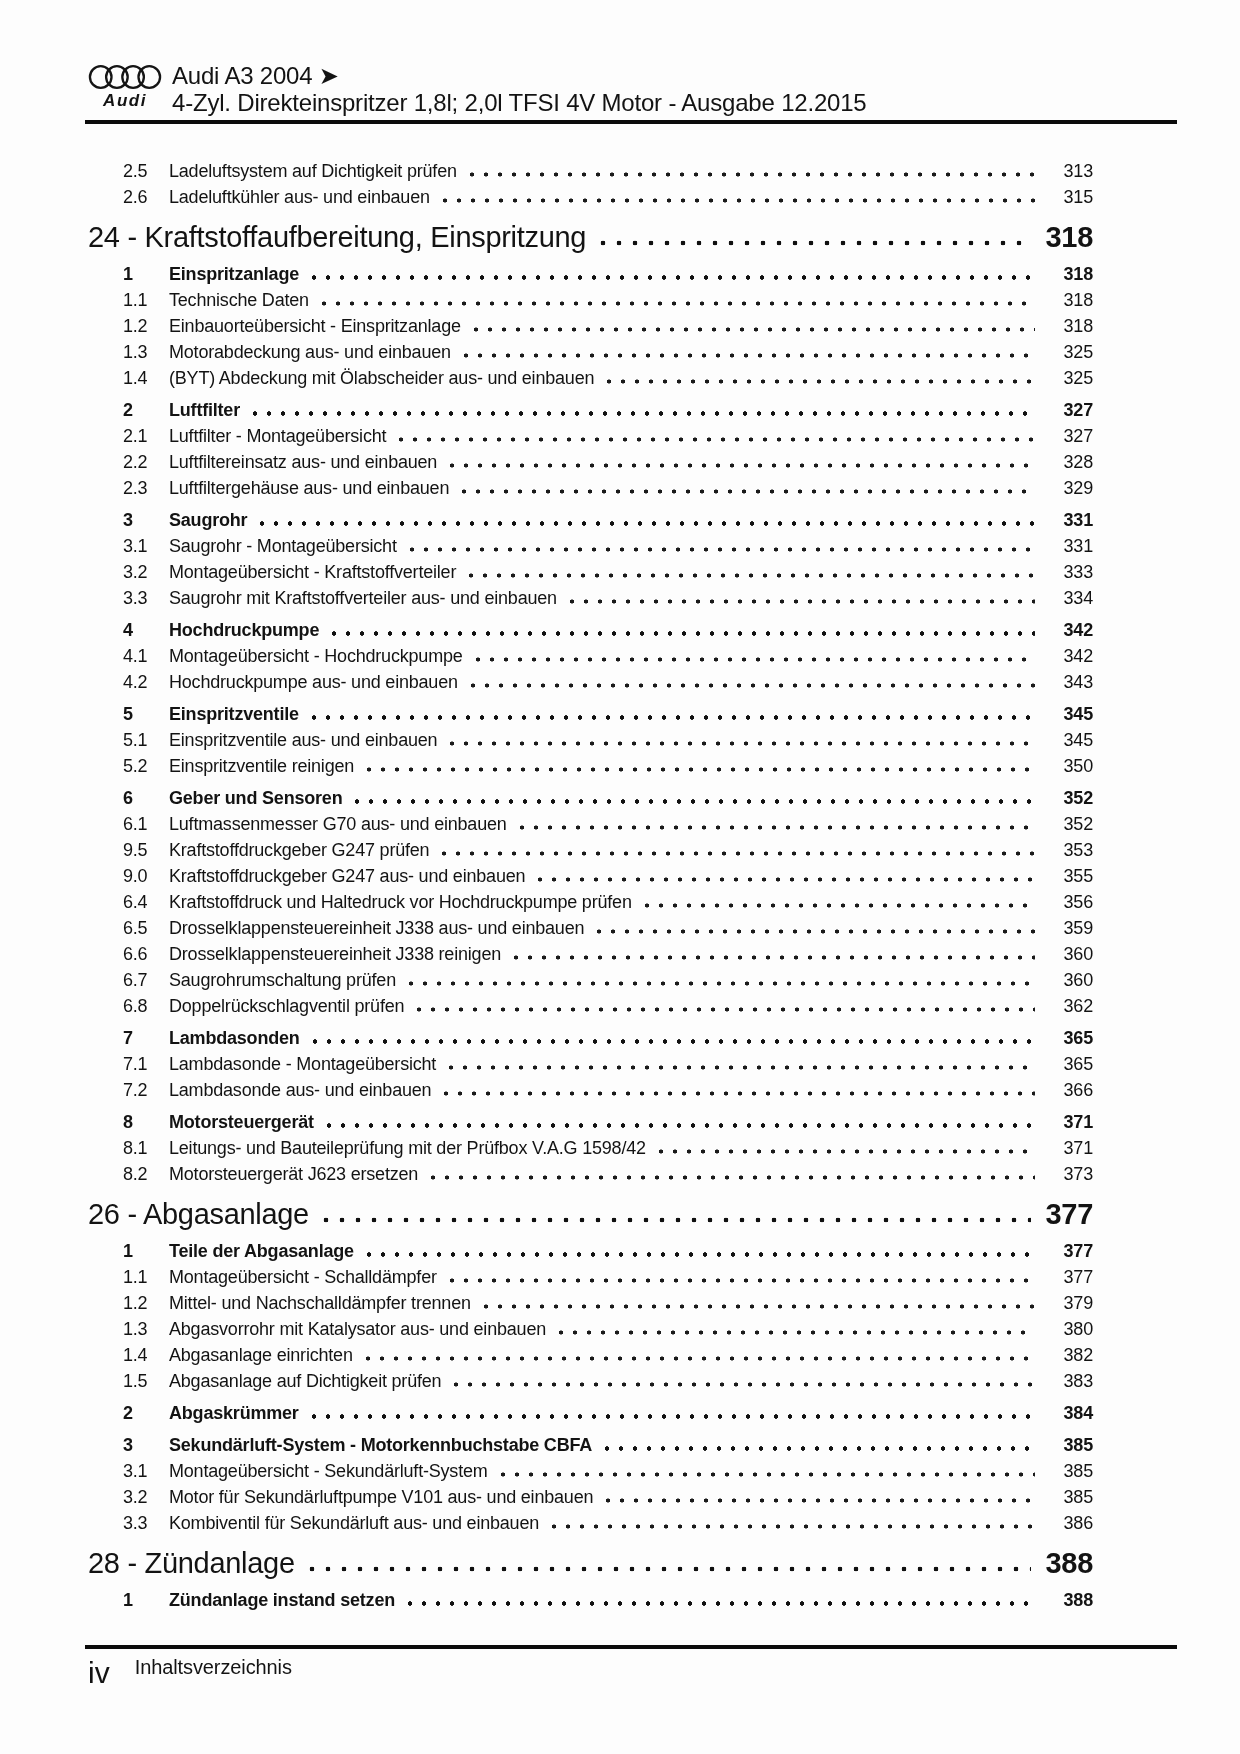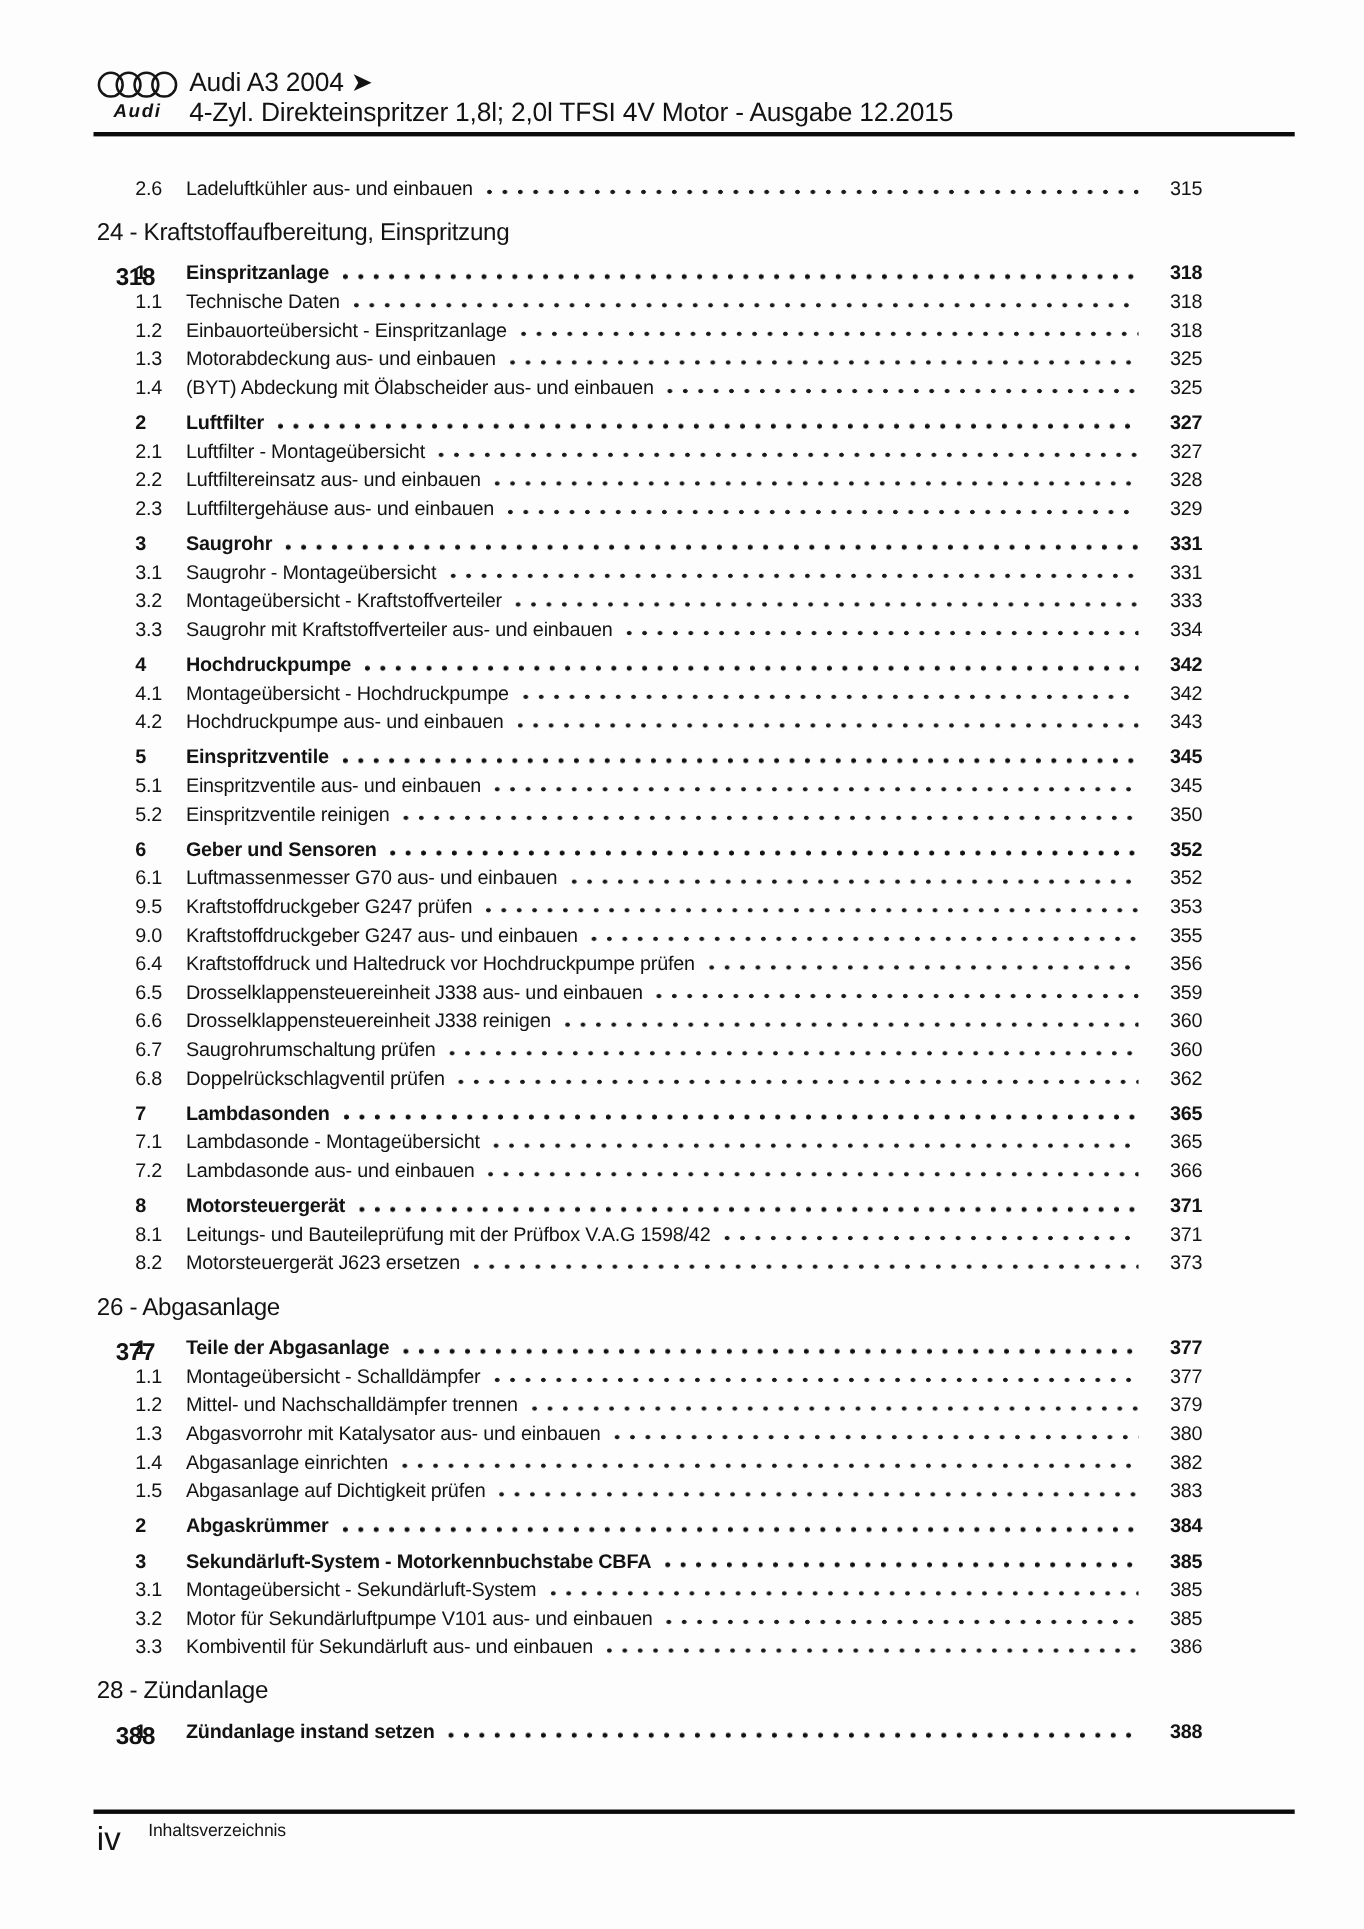--- a/index.html
+++ b/index.html
@@ -28,31 +28,31 @@
     background-image:radial-gradient(circle at 3px 3.5px, #1a1a1a 1.8px, transparent 2.3px);
     background-size:14px 7px; background-repeat:repeat-x;
   }
   .entry { height:26px; line-height:26px; font-size:18px; letter-spacing:-0.2px; }
   .entry .e-num { flex:none; width:46px; margin-left:38px; }
   .entry .e-title { flex:none; white-space:nowrap; }
   .entry .e-page { flex:none; width:48px; text-align:right; }
   .entry.bold { font-weight:700; margin-top:6px; }
   .entry.bold .leader { background-image:radial-gradient(circle at 3px 3.5px, #111 2px, transparent 2.5px); }
 
-  .chapter { height:34px; line-height:34px; font-size:22px; letter-spacing:-0.3px; margin-top:10px; margin-bottom:7px;flex-direction:column; }
+  .chapter { height:34px; line-height:34px; font-size:29px; letter-spacing:-0.3px; margin-top:10px; margin-bottom:7px; }
   .chapter .c-title { flex:none; padding-left:3px; white-space:nowrap; }
   .chapter .leader { height:8px; margin:0 6px 7px 14px;
     background-image:radial-gradient(circle at 3px 4px, #101010 2.1px, transparent 2.6px);
     background-size:16px 8px; }
   .chapter .c-page { flex:none; width:56px; text-align:right; font-weight:700; }
 
   
   .footer { position:absolute; left:88px; top:1656px; display:flex; align-items:flex-start; gap:25px; }
   .footer .roman { font-size:30px; line-height:34px; }
-  .footer .label { font-size:16px; letter-spacing:-0.1px; }
+  .footer .label { font-size:20px; letter-spacing:-0.1px; }
 </style>
 </head>
 <body>
 
 <div class="page">
 
   <div class="logo-block">
     <span>
       <svg width="74" height="26" viewBox="0 0 96 33" aria-hidden="true">
         <g fill="none" stroke="#151515" stroke-width="3">
@@ -65,20 +65,26 @@
     </span>
     <div class="wordmark">Audi</div>
   </div>
   <div class="header-text">
     <div>Audi A3 2004 ➤</div>
     <div>4-Zyl. Direkteinspritzer 1,8l; 2,0l TFSI 4V Motor - Ausgabe 12.2015</div>
   </div>
   <div class="rule rule-header"></div>
 
   <div class="toc">
+  <div class="row entry">
+    <span class="e-num">2.5</span>
+    <span class="e-title">Ladeluftsystem auf Dichtigkeit prüfen</span>
+    <span class="leader"></span>
+    <span class="e-page">313</span>
+  </div>
 
   <div class="row entry">
     <span class="e-num">2.6</span>
     <span class="e-title">Ladeluftkühler aus- und einbauen</span>
     <span class="leader"></span>
     <span class="e-page">315</span>
   </div>
 
   <div class="row chapter">
     <span class="c-title">24 - Kraftstoffaufbereitung, Einspritzung</span>

